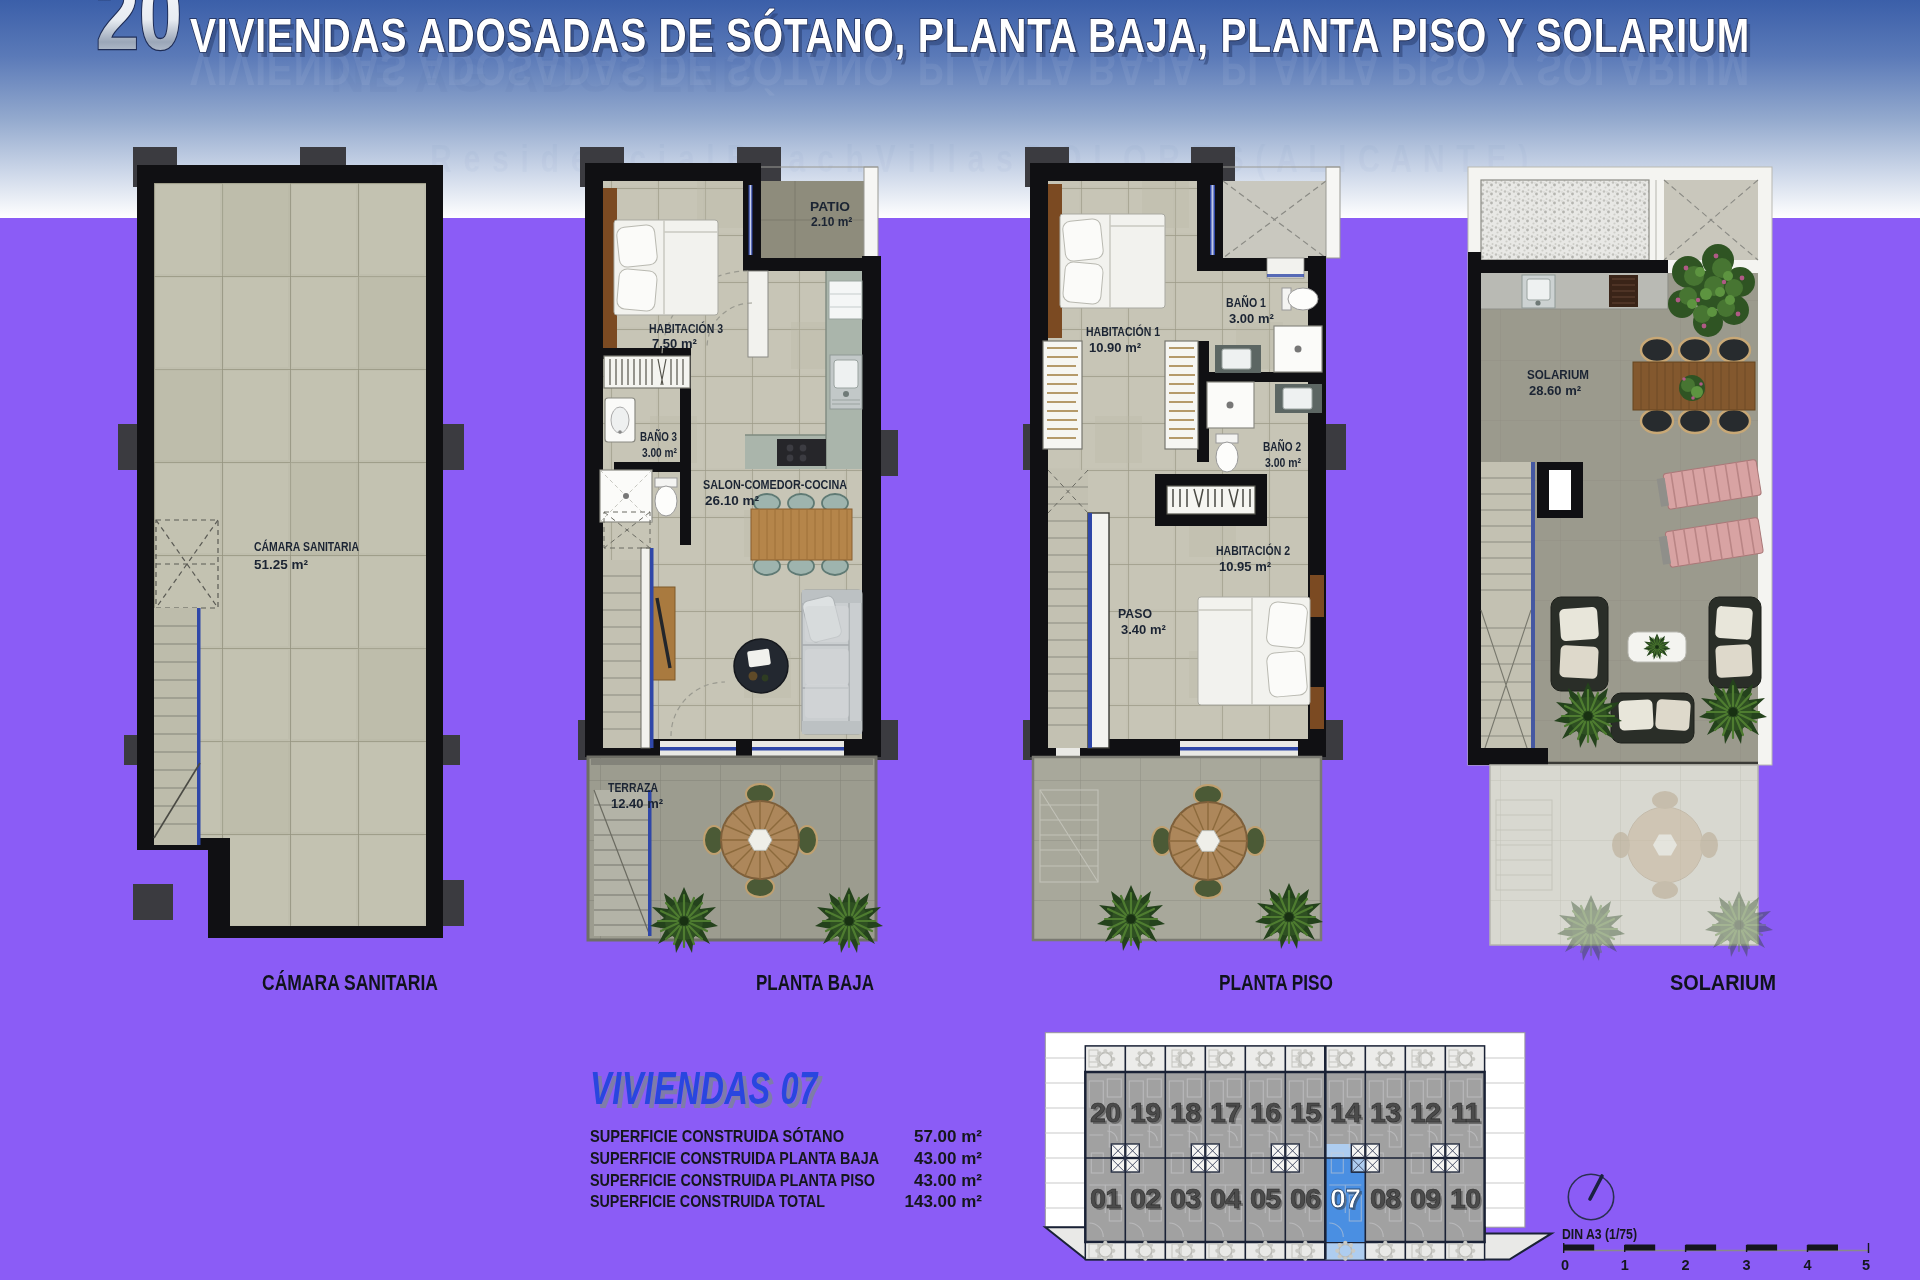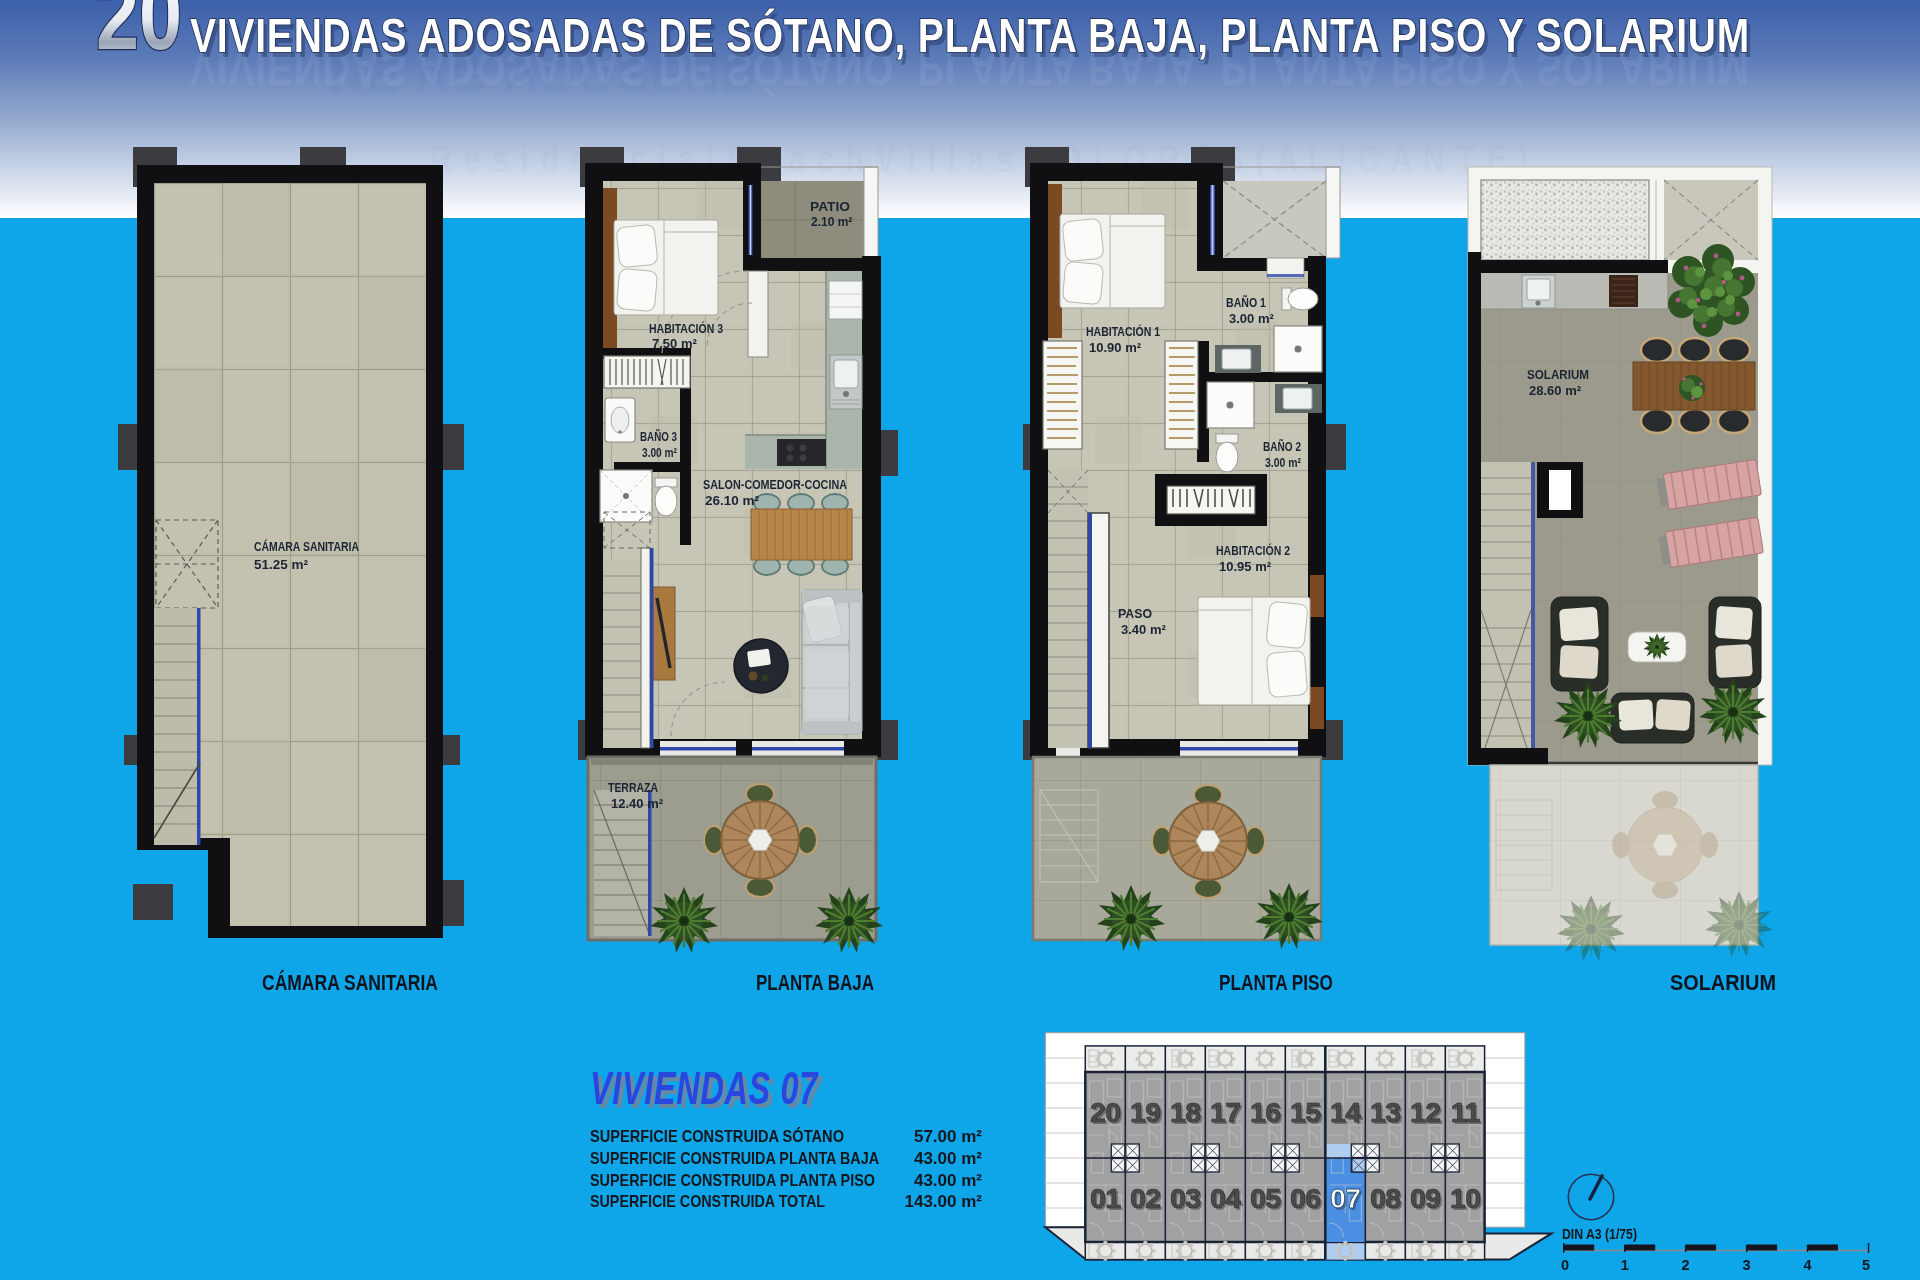--- a/index.html
+++ b/index.html
@@ -1,15 +1,15 @@
 <!DOCTYPE html>
 <html><head><meta charset="utf-8">
 <style>
 html,body{margin:0;padding:0;background:#fff}
-.page{width:1920px;height:1280px;position:relative;background:#0ea5e9;overflow:hidden;font-family:"Liberation Sans",sans-serif}
+.page{width:1920px;height:1280px;position:relative;background:#8b5cf6;overflow:hidden;font-family:"Liberation Sans",sans-serif}
 svg{display:block}
 </style></head>
 <body>
 <div class="page">
 <svg width="1920" height="1280" viewBox="0 0 1920 1280">
 <defs>
 <linearGradient id="hdr" x1="0" y1="0" x2="0" y2="1">
  <stop offset="0" stop-color="#3b5fa9"></stop>
  <stop offset="0.26" stop-color="#5b7ab8"></stop>
  <stop offset="0.55" stop-color="#94aace"></stop>

